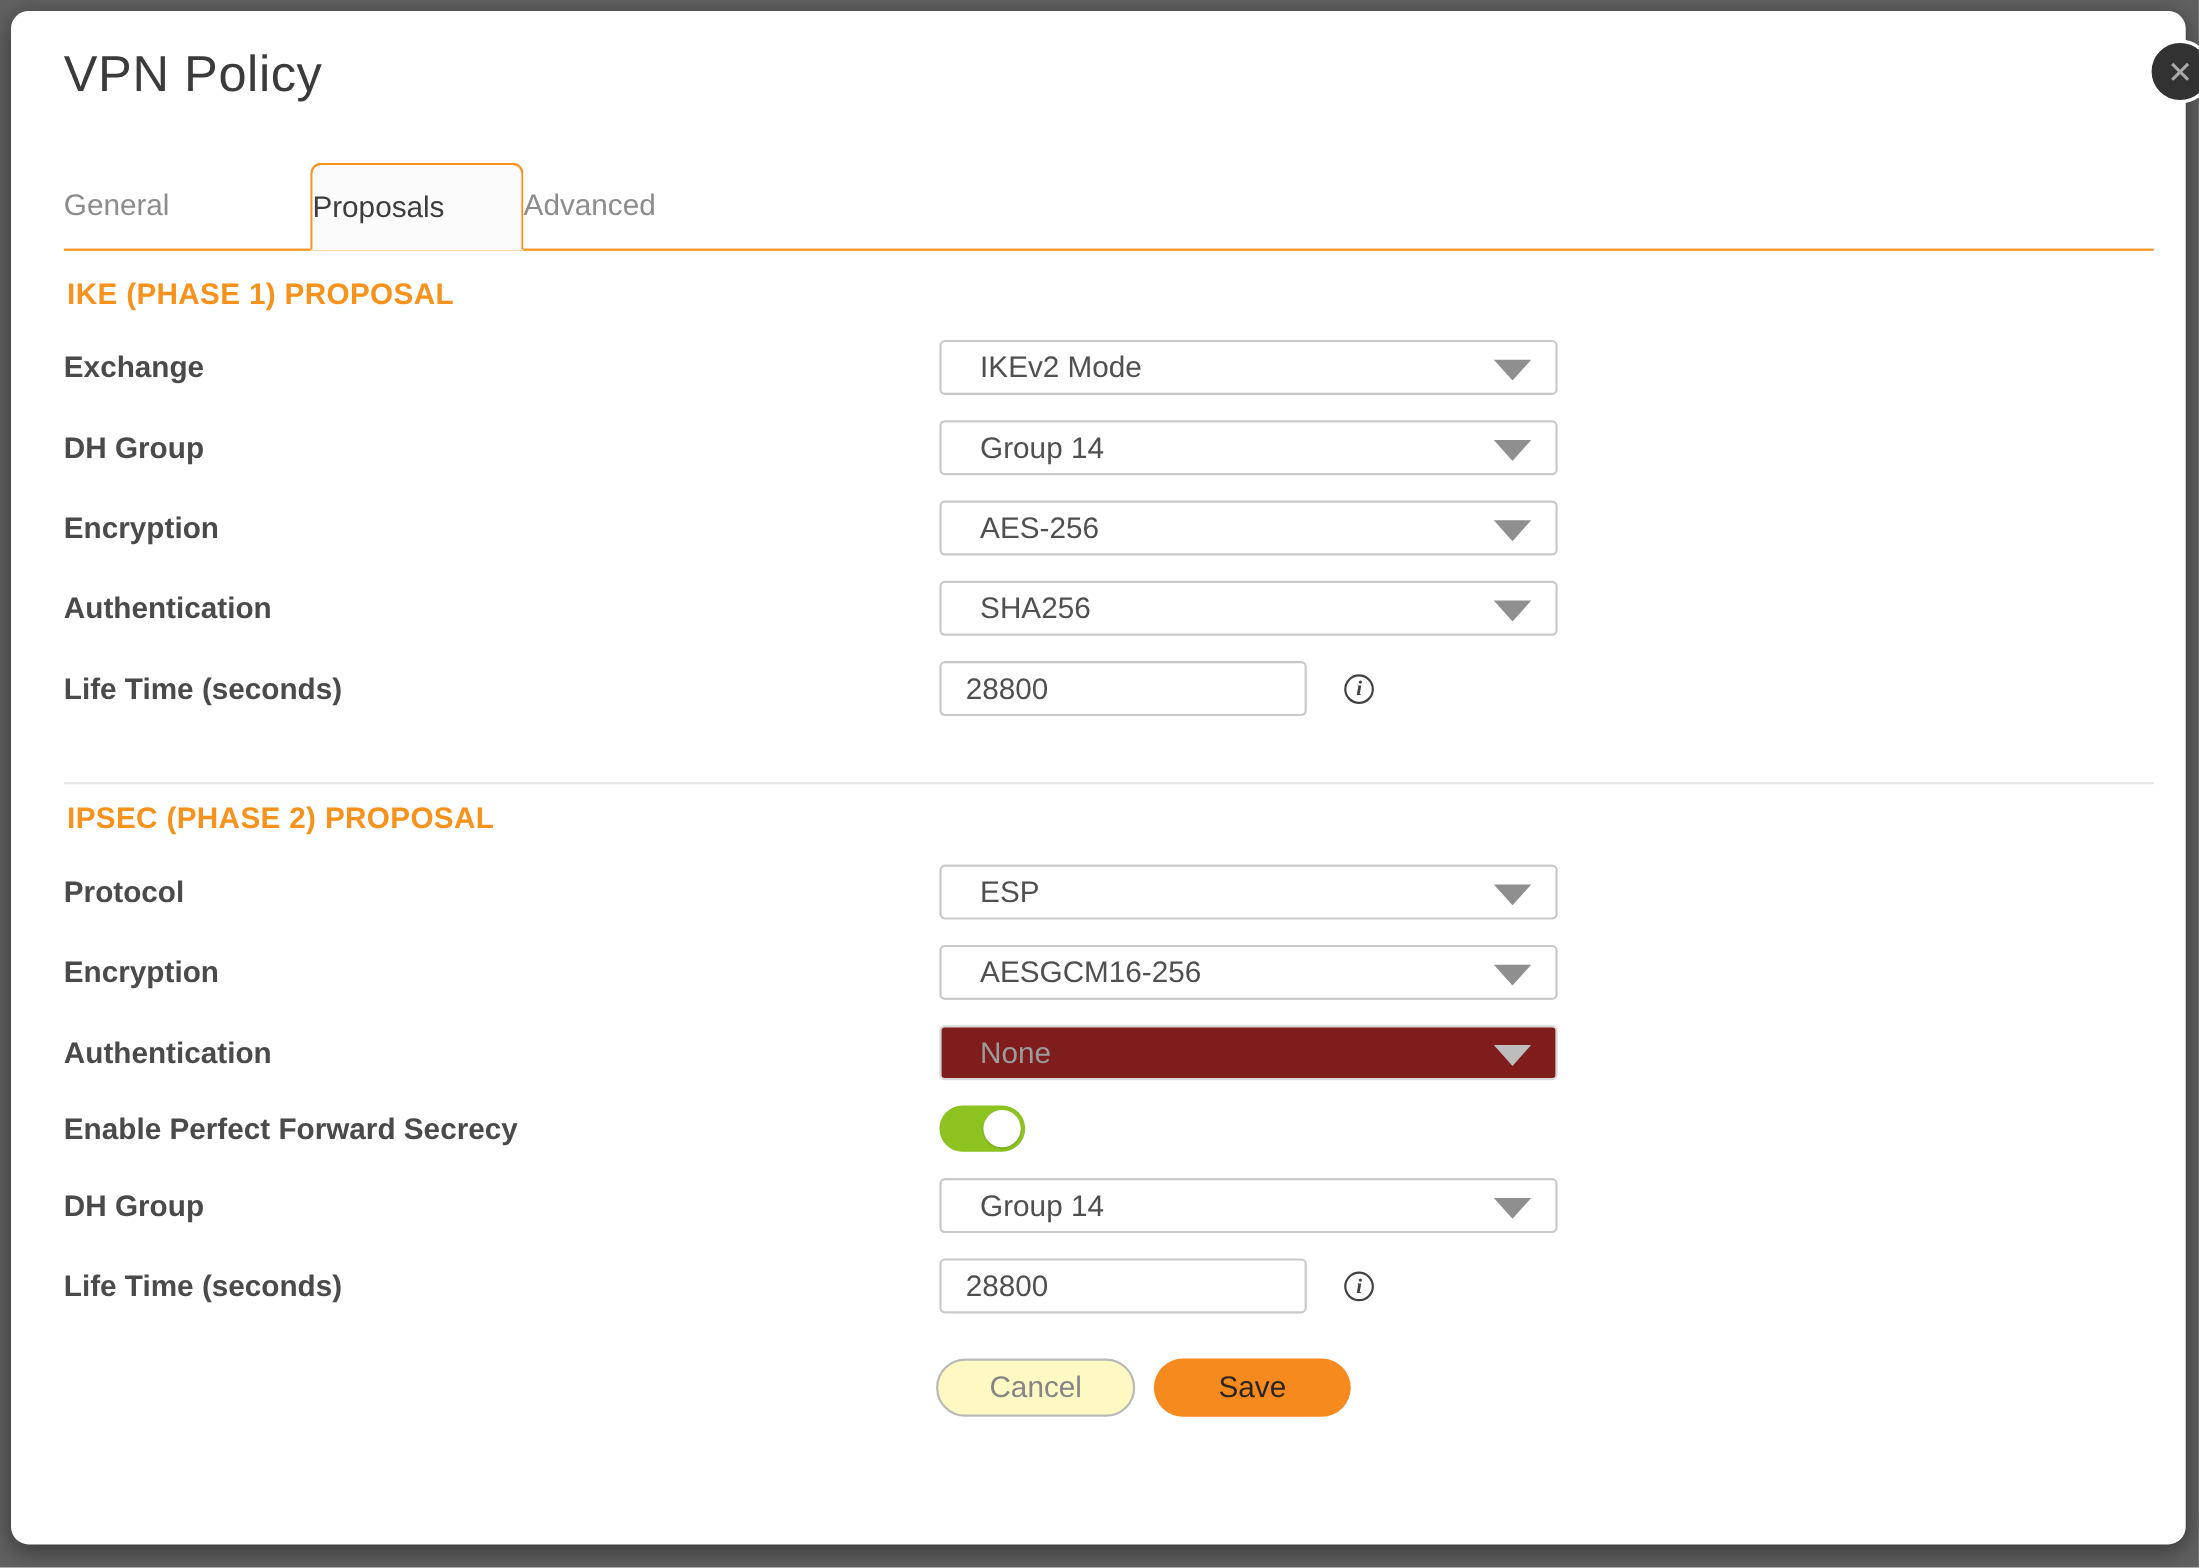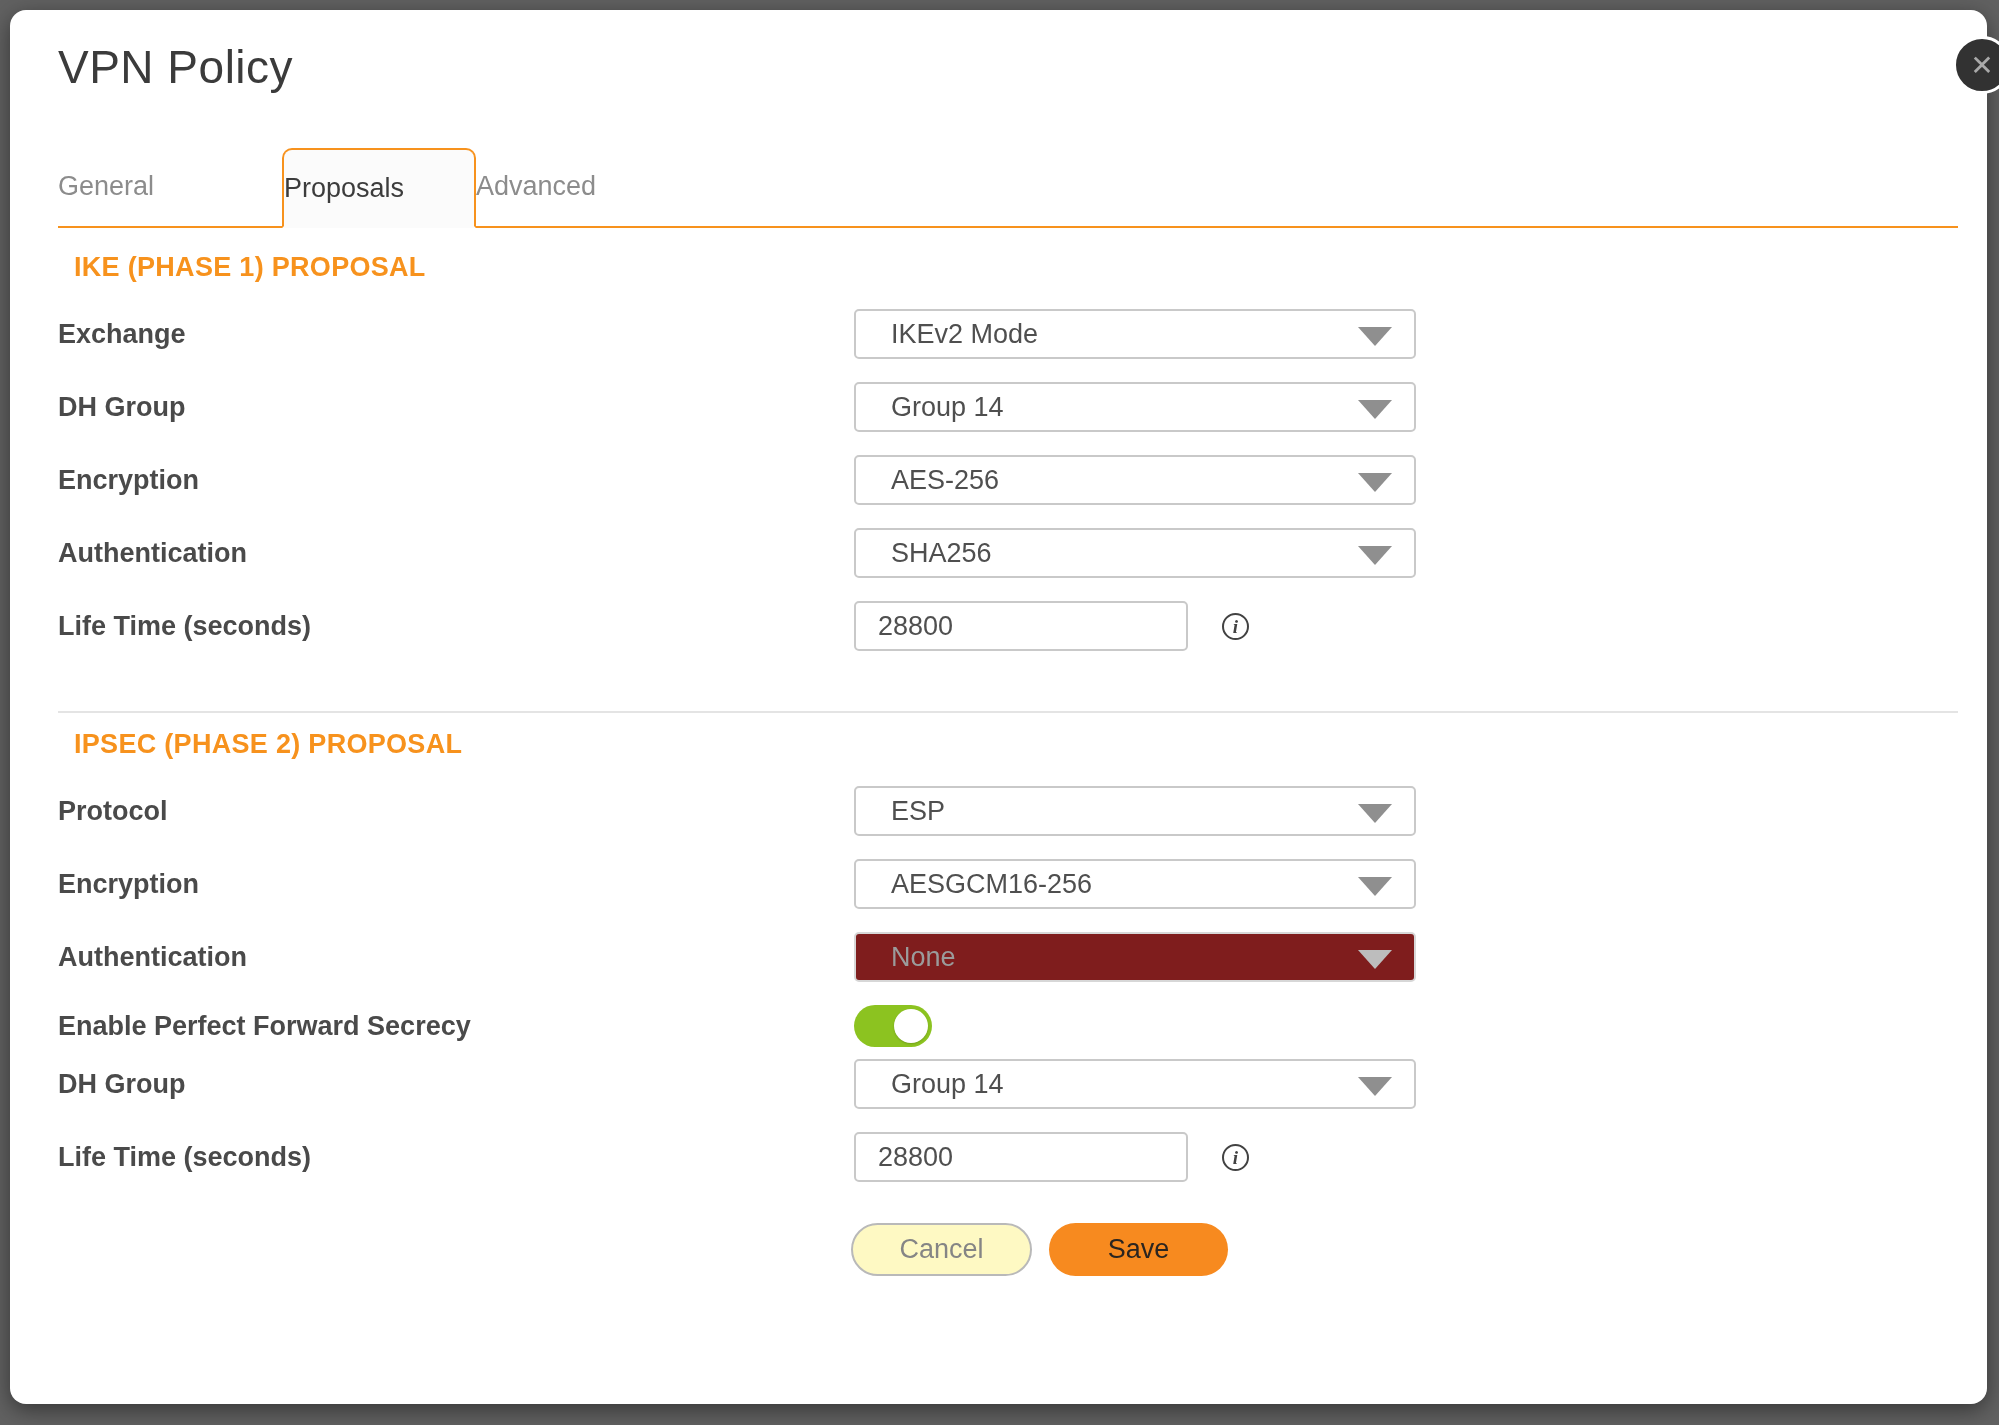--- a/index.html
+++ b/index.html
@@ -38,21 +38,21 @@
   .tab-general{width:224px;}
   .tab-proposals{width:194px;}
   .tab-advanced{width:240px;}
   .tab.active{
     background:#fbfbfb;color:#3c3c3c;
     border:2px solid #f7921d;border-bottom:2px solid #fbfbfb;
     border-radius:10px 10px 0 0;margin-bottom:-2px;
   }
   
   .section-heading{
-    margin:16px;padding:0;
+    margin:3px;padding:0;
     font-size:27px;font-weight:bold;color:#f7921d;letter-spacing:0.3px;
   }
   .heading-ike{margin-top:24px;}
   .heading-ipsec{margin-top:16px;}
   .section-divider{
     border:none;border-top:2px solid #e4e4e4;margin:60px 0 0 0;
   }
   
   .form{margin-top:26px;}
   .form-row{display:flex;align-items:center;margin-bottom:23px;}
@@ -81,21 +81,21 @@
     font-family:"Liberation Sans",sans-serif;background:#fff;
   }
   .info-icon{
     width:27px;height:27px;margin-left:34px;flex:0 0 auto;
     border:2px solid #424242;border-radius:50%;box-sizing:border-box;
     display:flex;align-items:center;justify-content:center;
     font-family:"Liberation Serif",serif;font-style:italic;font-weight:bold;
     font-size:19px;color:#424242;line-height:1;cursor:pointer;
   }
   
-  .toggle-row{margin-bottom:12px;}
+  .toggle-row{margin-bottom:24px;}
   .toggle{
     position:relative;width:78px;height:42px;border-radius:21px;
     background:#8cc320;cursor:pointer;flex:0 0 auto;
   }
   .toggle-knob{
     position:absolute;right:4px;top:4px;width:34px;height:34px;
     background:#ffffff;border-radius:50%;
     box-shadow:0 1px 2px rgba(0,0,0,0.18);
   }
   

